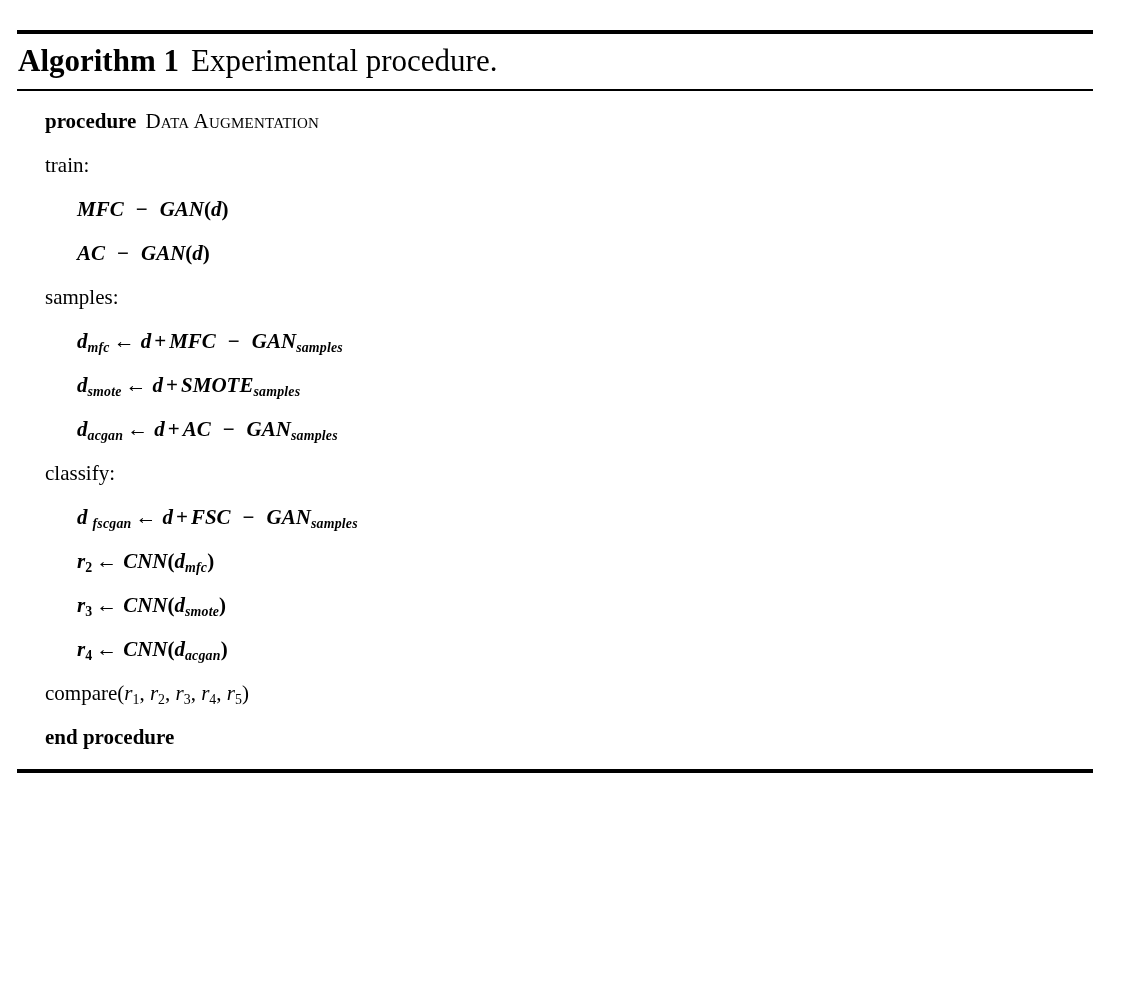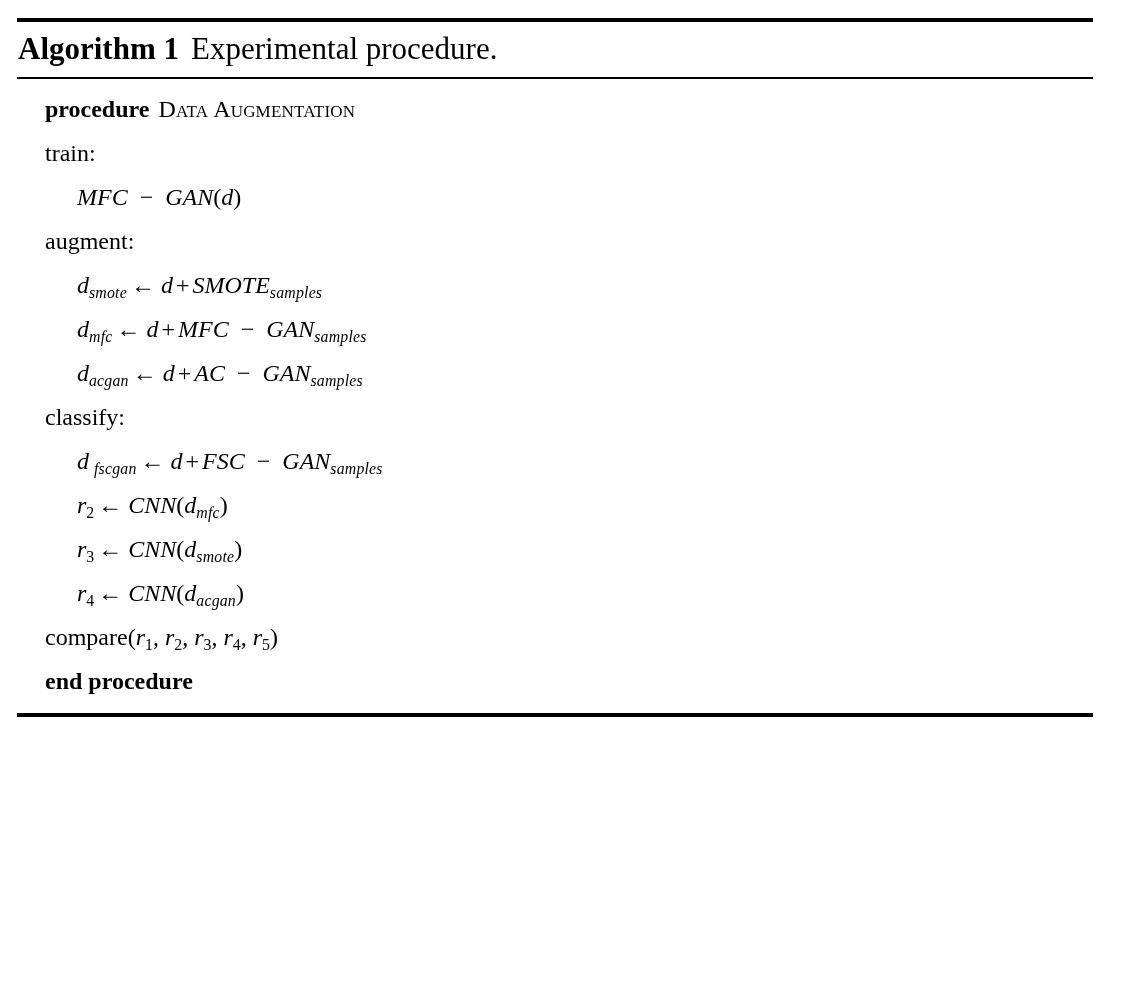--- a/index.html
+++ b/index.html
@@ -11,21 +11,21 @@
     width: 1136px;
     height: 1000px;
     font-family: "Liberation Serif", "DejaVu Serif", serif;
     color: #000000;
     overflow: hidden;
   }
 
   .algorithm {
     position: absolute;
     left: 17px;
-    top: 18px;
+    top: 30px;
     width: 1076px;
   }
 
   
   .rule-thick {
     height: 4px;
     background: #000000;
     width: 100%;
   }
   .rule-thin {
@@ -52,28 +52,28 @@
     display: inline-block;
     width: 12px;
   }
 
   
   .body {
     padding-top: 8px;
     padding-bottom: 10px;
   }
   .line {
-    font-size: 24px;
+    font-size: 21px;
     line-height: 44px;
     height: 44px;
     white-space: nowrap;
     padding-left: 28px;
   }
   .indent-1 { padding-left: 28px; }
-  .indent-2 { padding-left: 60px; }
+  .indent-2 { padding-left: 60px; font-weight: bold; }
 
   .kw-bold {
     font-weight: bold;
   }
   .smallcaps {
     font-variant: small-caps;
     font-weight: normal;
     letter-spacing: 0.2px;
   }
   .it {
@@ -132,32 +132,35 @@
 
 
     <div class="line indent-1">
       <span class="roman">train:</span>
     </div>
 
     <div class="line indent-2">
       <span class="it">MFC</span><span class="gap"></span><span class="op">−</span><span class="gap"></span><span class="it">GAN</span><span class="roman">(</span><span class="it">d</span><span class="roman">)</span>
     </div>
 
+    <div class="line indent-2">
+      <span class="it">AC</span><span class="gap"></span><span class="op">−</span><span class="gap"></span><span class="it">GAN</span><span class="roman">(</span><span class="it">d</span><span class="roman">)</span>
+    </div>
 
 
     <div class="line indent-1">
-      <span class="roman">augment:</span>
+      <span class="roman">samples:</span>
+    </div>
+
+    <div class="line indent-2">
+      <span class="it">d</span><span class="sub">mfc</span><span class="arrow">←</span><span class="it">d</span><span class="op">+</span><span class="it">MFC</span><span class="gap"></span><span class="op">−</span><span class="gap"></span><span class="it">GAN</span><span class="sub">samples</span>
     </div>
 
     <div class="line indent-2">
       <span class="it">d</span><span class="sub">smote</span><span class="arrow">←</span><span class="it">d</span><span class="op">+</span><span class="it">SMOTE</span><span class="sub">samples</span>
-    </div>
-
-    <div class="line indent-2">
-      <span class="it">d</span><span class="sub">mfc</span><span class="arrow">←</span><span class="it">d</span><span class="op">+</span><span class="it">MFC</span><span class="gap"></span><span class="op">−</span><span class="gap"></span><span class="it">GAN</span><span class="sub">samples</span>
     </div>
 
     <div class="line indent-2">
       <span class="it">d</span><span class="sub">acgan</span><span class="arrow">←</span><span class="it">d</span><span class="op">+</span><span class="it">AC</span><span class="gap"></span><span class="op">−</span><span class="gap"></span><span class="it">GAN</span><span class="sub">samples</span>
     </div>
 
     <div class="line indent-1">
       <span class="roman">classify:</span>
     </div>
 

